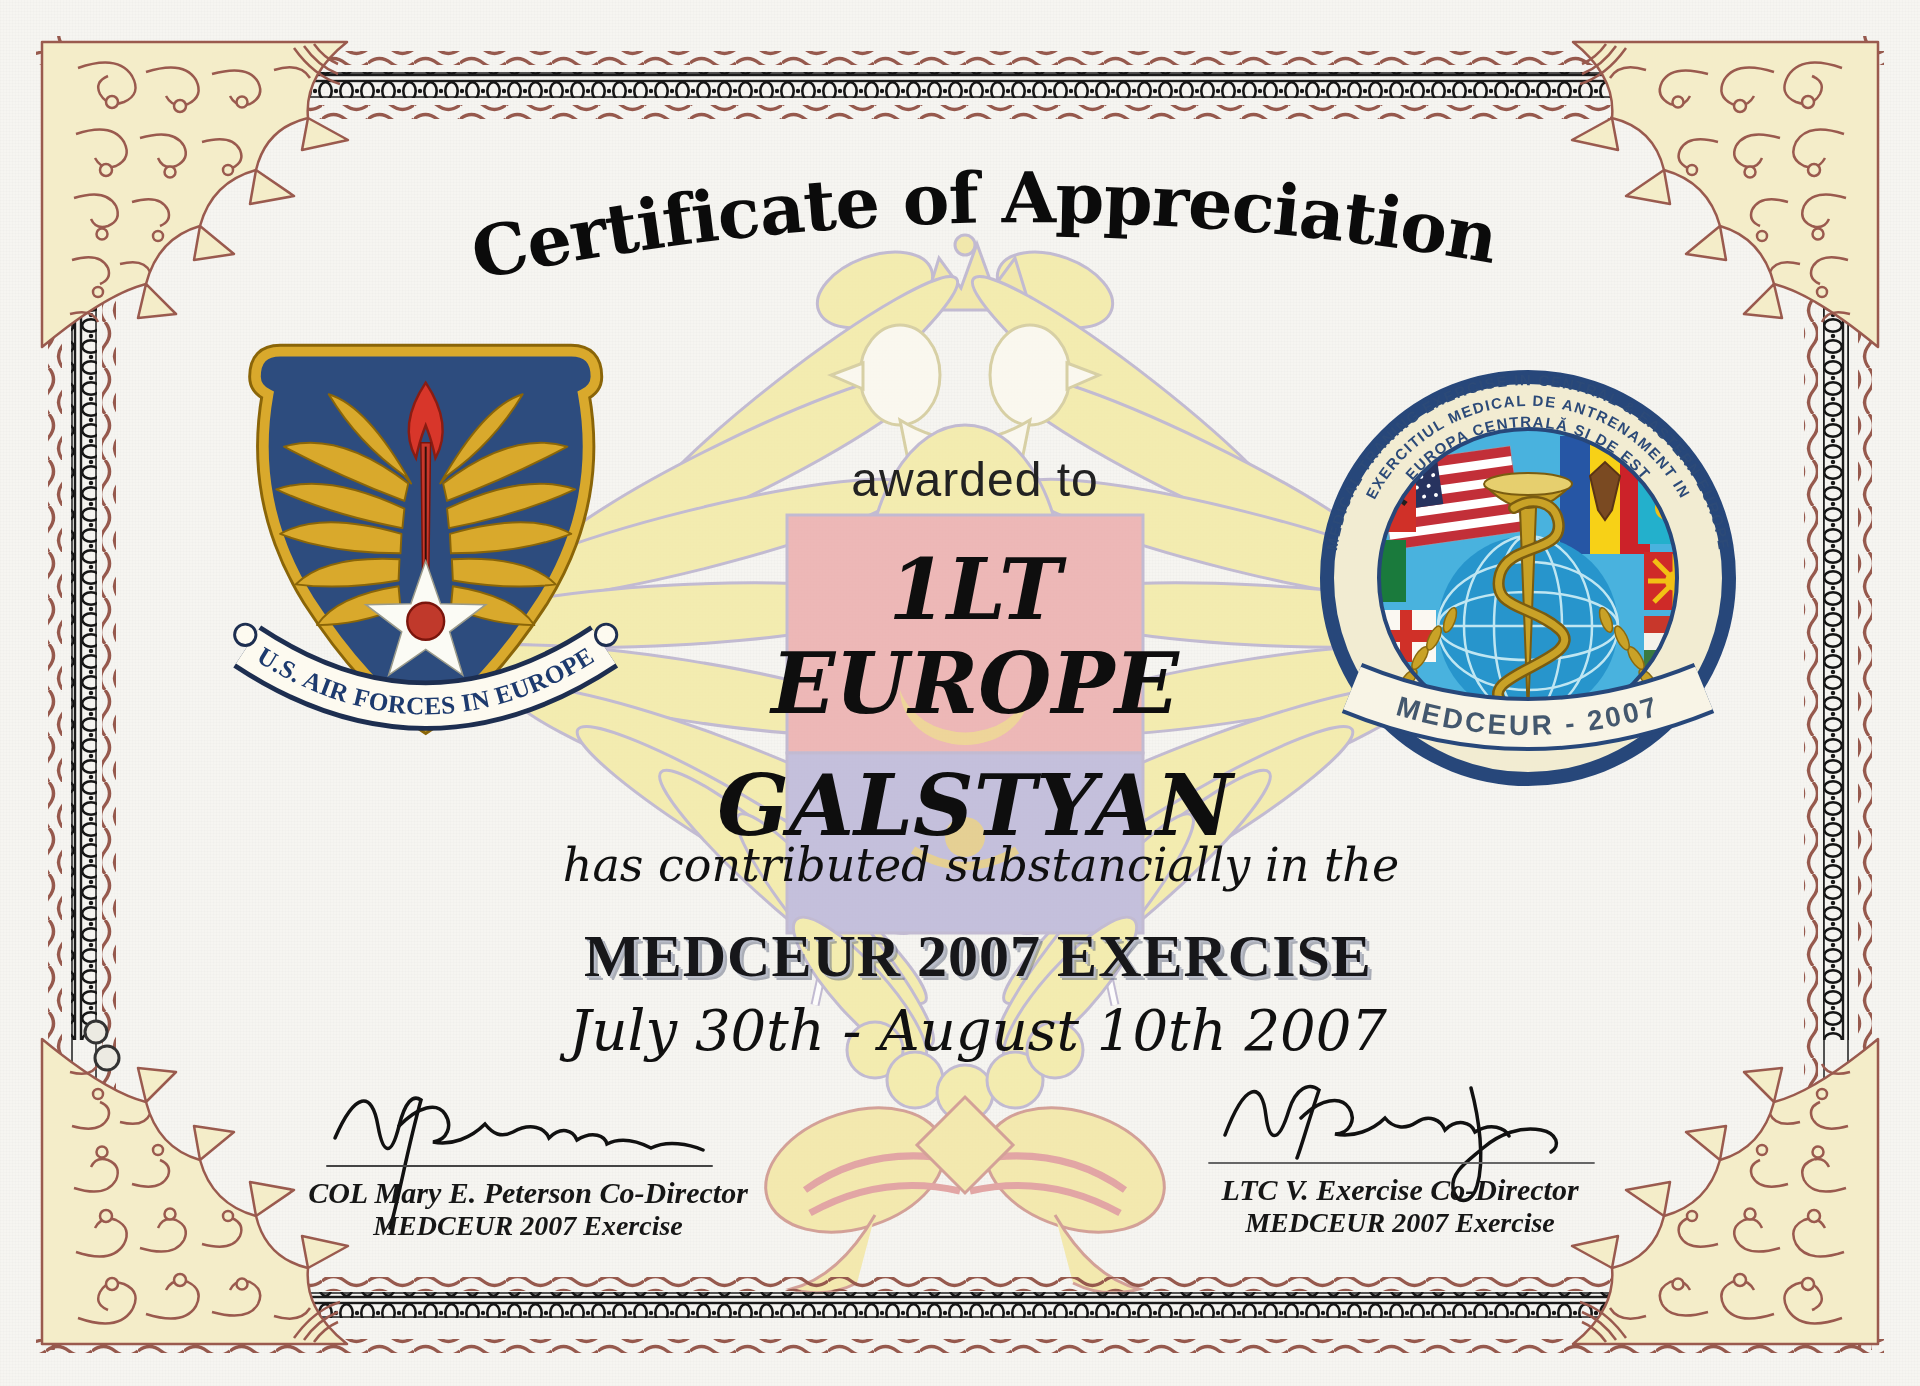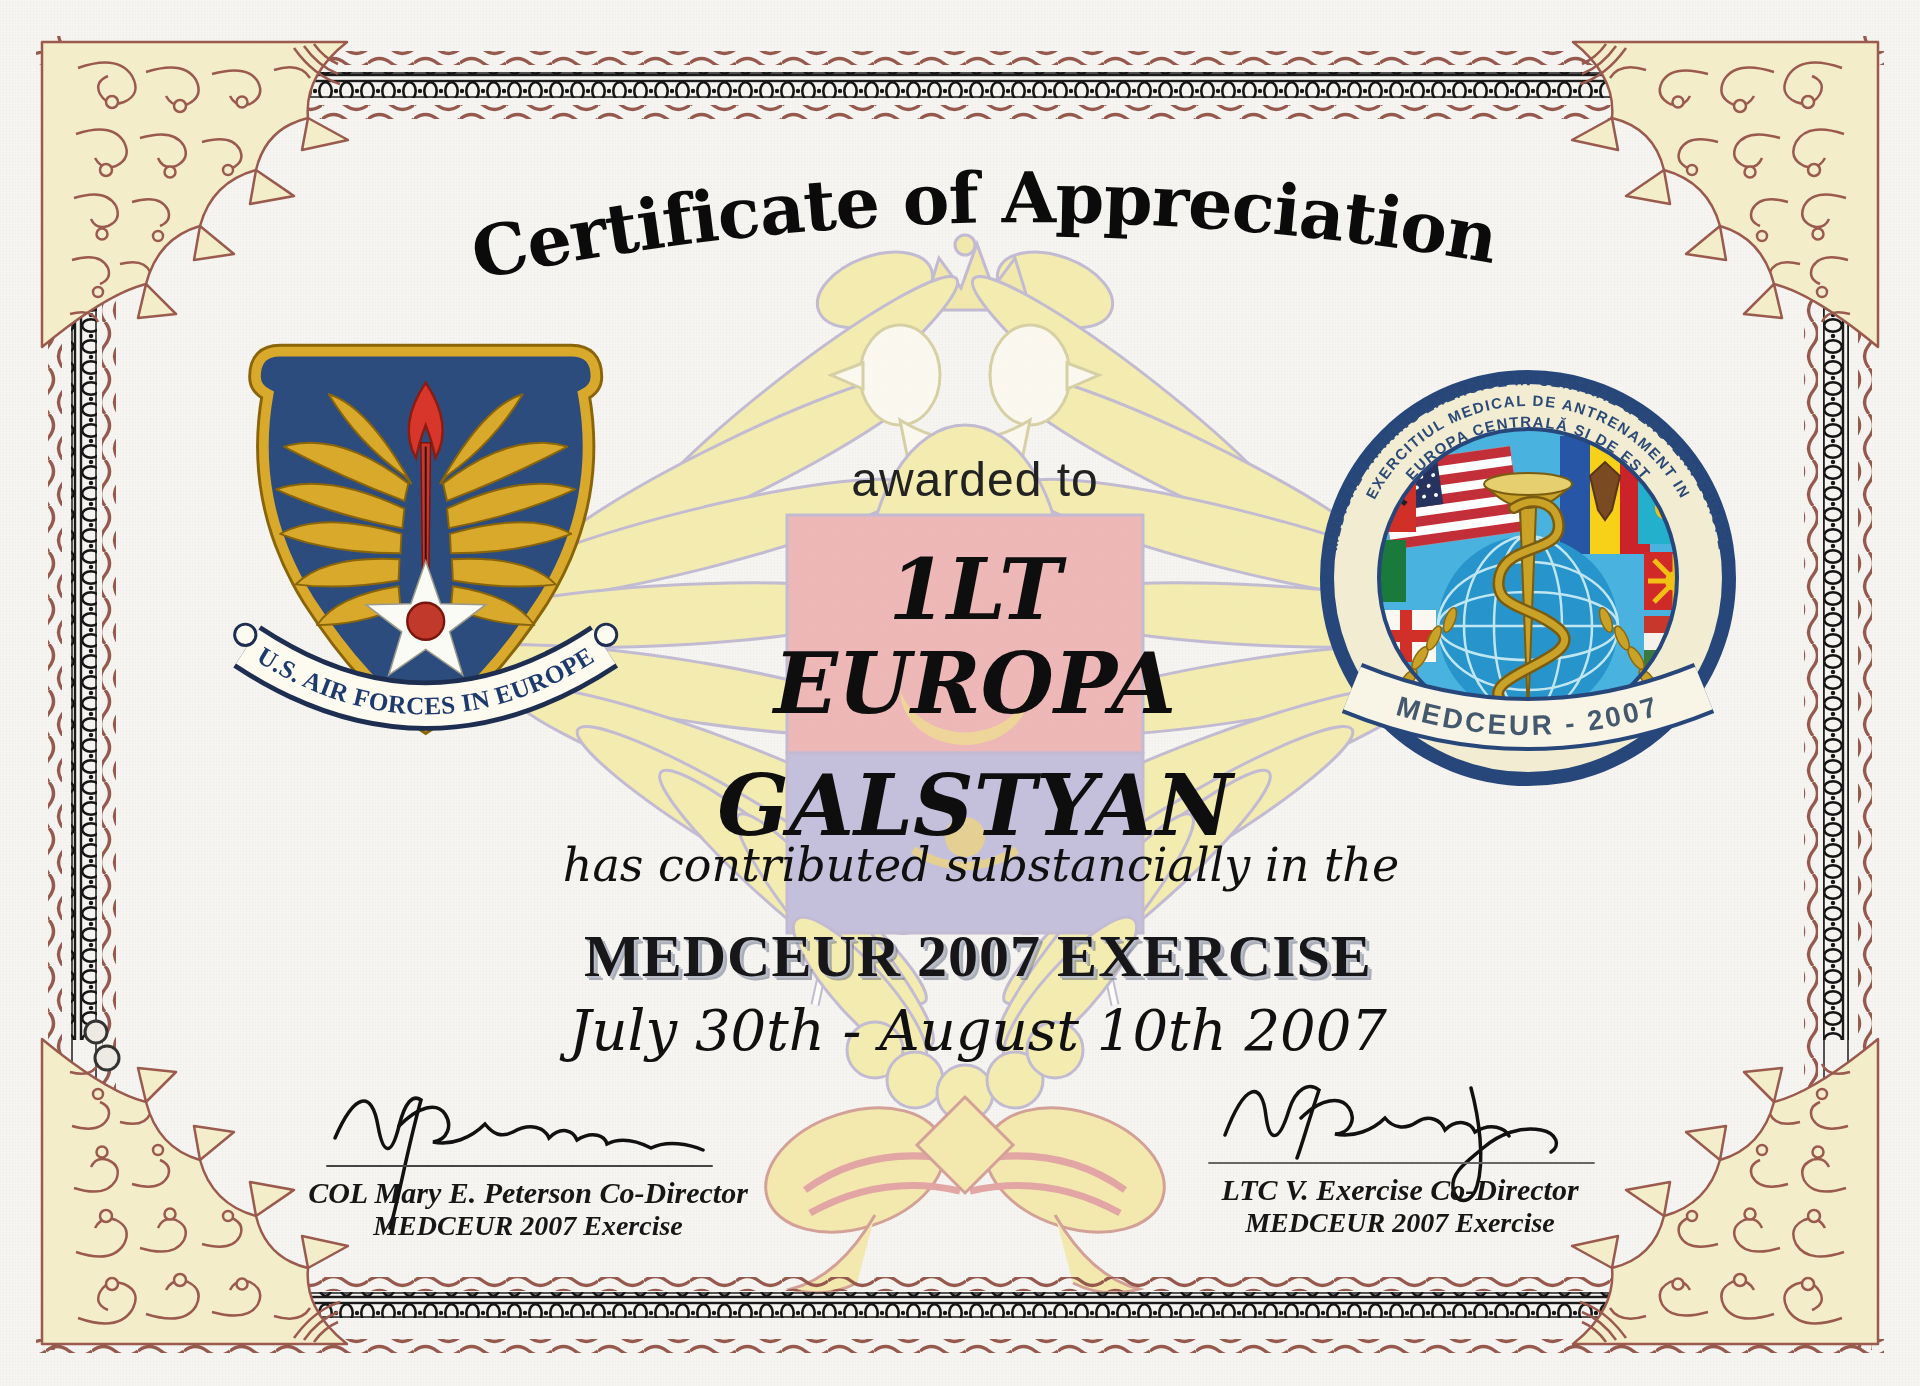--- a/index.html
+++ b/index.html
@@ -352,21 +352,21 @@
   <g stroke="#111" fill="none" stroke-linecap="round">
     <path d="M1225,1135 C1245,1082 1262,1080 1266,1116 C1269,1140 1278,1146 1289,1110 C1296,1088 1309,1082 1319,1090 C1307,1126 1301,1148 1297,1158" stroke-width="3.5"></path>
     <path d="M1301,1118 C1321,1098 1341,1096 1349,1108 C1357,1120 1349,1134 1335,1134 C1353,1138 1373,1130 1385,1118 C1393,1128 1405,1130 1417,1122 C1429,1114 1441,1120 1445,1130 C1457,1118 1471,1122 1475,1132 C1491,1122 1505,1128 1509,1136" stroke-width="3.5"></path>
     <path d="M1471,1088 C1479,1118 1485,1160 1477,1186 C1471,1206 1455,1204 1453,1188 C1451,1172 1467,1162 1483,1148 C1499,1134 1521,1126 1541,1130 C1557,1133 1561,1146 1551,1152" stroke-width="3.5"></path>
     <line x1="1209" y1="1163" x2="1594" y2="1163" stroke="#666" stroke-width="1.8"></line>
   </g>
 </svg>
 
 <div class="txt awarded">awarded to</div>
 <div class="txt name-line rank">1LT</div>
-<div class="txt name-line first">EUROPA</div>
+<div class="txt name-line first">EUROPE</div>
 <div class="txt name-line last">GALSTYAN</div>
 <div class="txt contrib">has contributed substancially in the</div>
 <div class="txt event">MEDCEUR 2007 EXERCISE</div>
 <div class="txt dates">July 30th - August 10th 2007</div>
 
 <div class="txt sig-name sigL-name">COL Mary E. Peterson Co-Director</div>
 <div class="txt sig-org  sigL-org">MEDCEUR 2007 Exercise</div>
 <div class="txt sig-name sigR-name">LTC V. Exercise Co-Director</div>
 <div class="txt sig-org  sigR-org">MEDCEUR 2007 Exercise</div>
 

